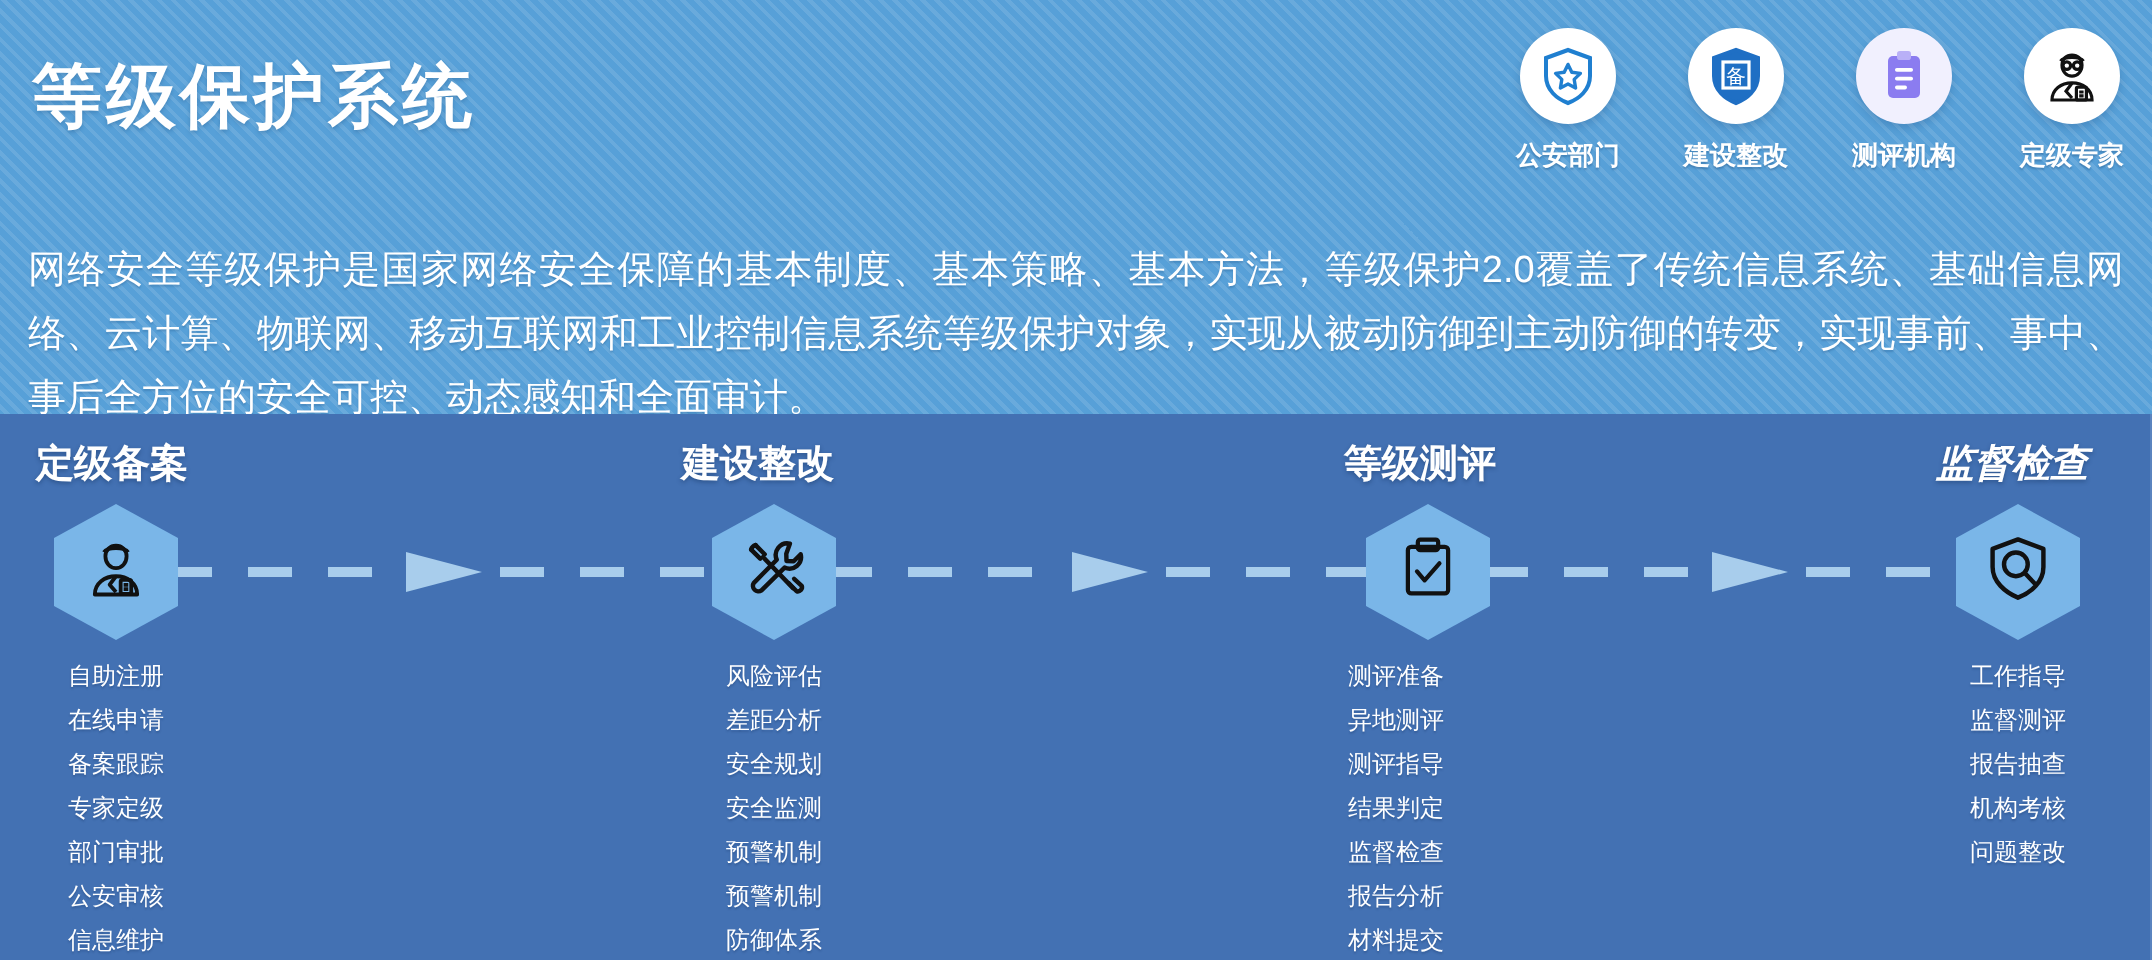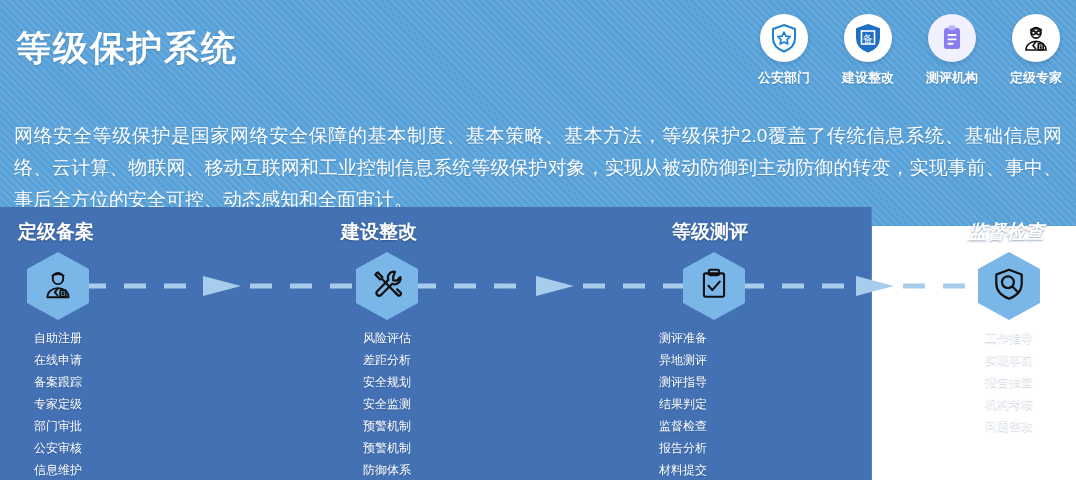--- a/index.html
+++ b/index.html
@@ -92,21 +92,21 @@
     color: #ffffff;
     text-align: justify;
     text-shadow: 0 1px 1px rgba(30,80,130,0.3);
     margin-top: 24px;
   }
 
   
   .bottom-section {
     position: absolute;
     left: 0; top: 207px;
-    width: 872px;
+    width: 1076px;
     height: 273px;
     background: #4371b3;
     box-sizing: border-box;
     border-right: 1px solid #5a84bf;
     padding-left: 26px;
   }
 
   
   .stage-head {
     position: absolute;
@@ -152,21 +152,21 @@
   .col {
     position: absolute;
     top: 120px;
     width: 180px;
     display: flex;
     flex-direction: column;
     align-items: center;
   }
   .c0 { left: -32px; }
   .c1 { left: 297px; }
-  .c2 { left: 593px; justify-content: flex-end; }
+  .c2 { left: 608px; justify-content: flex-end; }
   .c3 { left: 919px; }
   .col-item {
     font-size: 12px;
     line-height: 22px;
     color: #ffffff;
     white-space: nowrap;
     text-shadow: 0 1px 1px rgba(20,50,95,0.3);
   }
 </style>
 </head>
@@ -340,20 +340,20 @@
       <div class="col-item">异地测评</div>
       <div class="col-item">测评指导</div>
       <div class="col-item">结果判定</div>
       <div class="col-item">监督检查</div>
       <div class="col-item">报告分析</div>
       <div class="col-item">材料提交</div>
     </div>
 
     <div class="col c3">
       <div class="col-item">工作指导</div>
-      <div class="col-item">实现事前</div>
+      <div class="col-item">监督测评</div>
       <div class="col-item">报告抽查</div>
       <div class="col-item">机构考核</div>
       <div class="col-item">问题整改</div>
     </div>
 
   </div>
 </div>
 
 </body></html>

